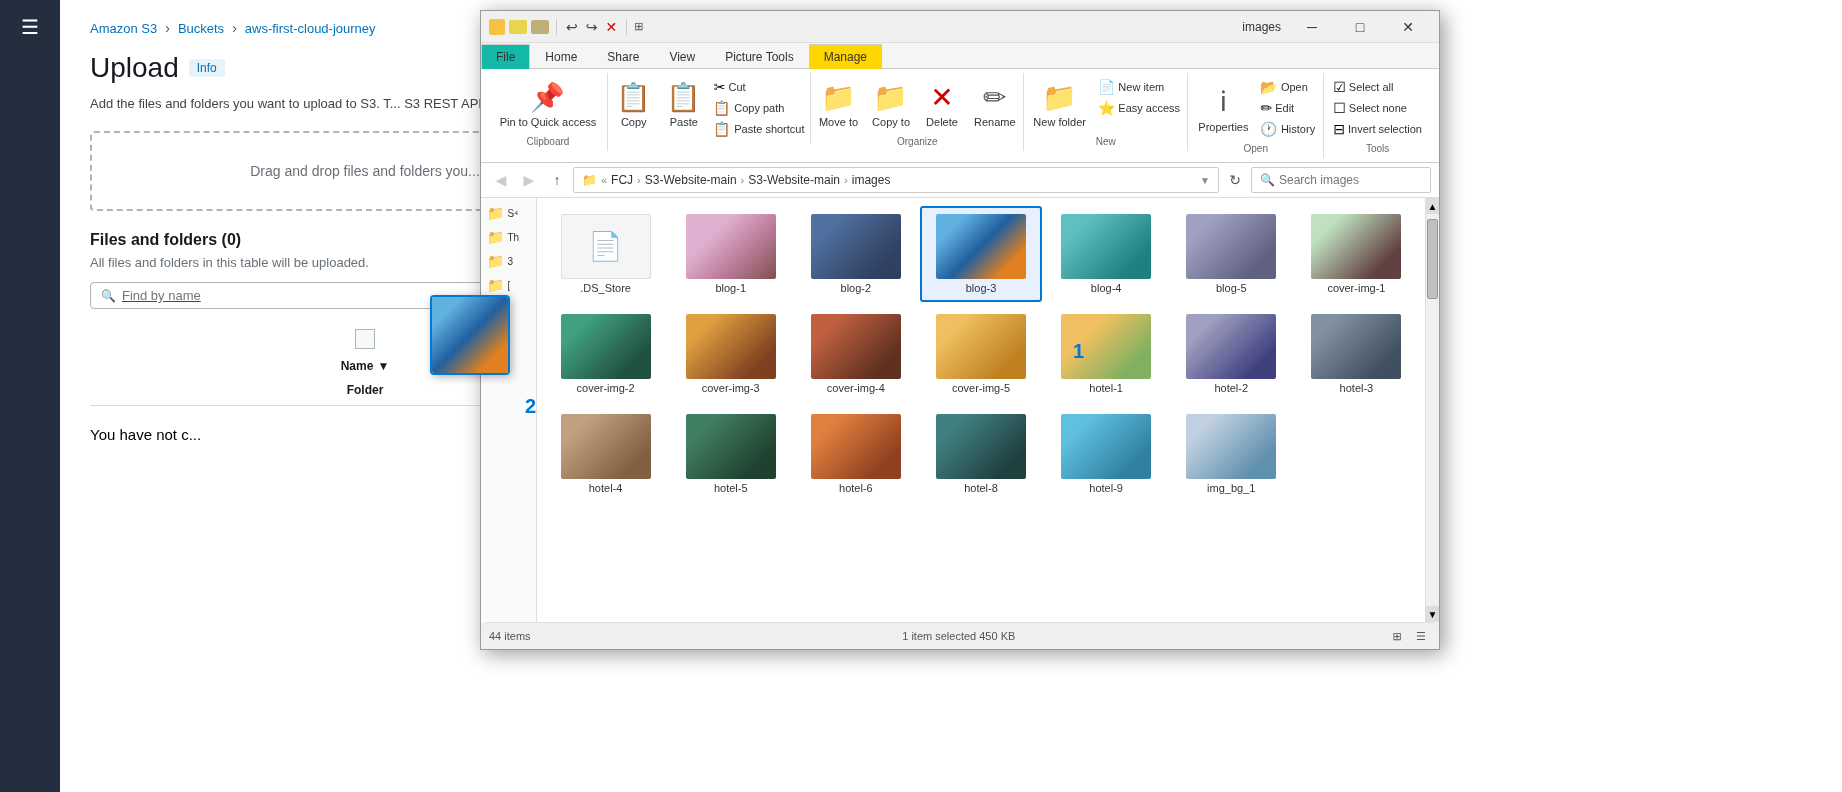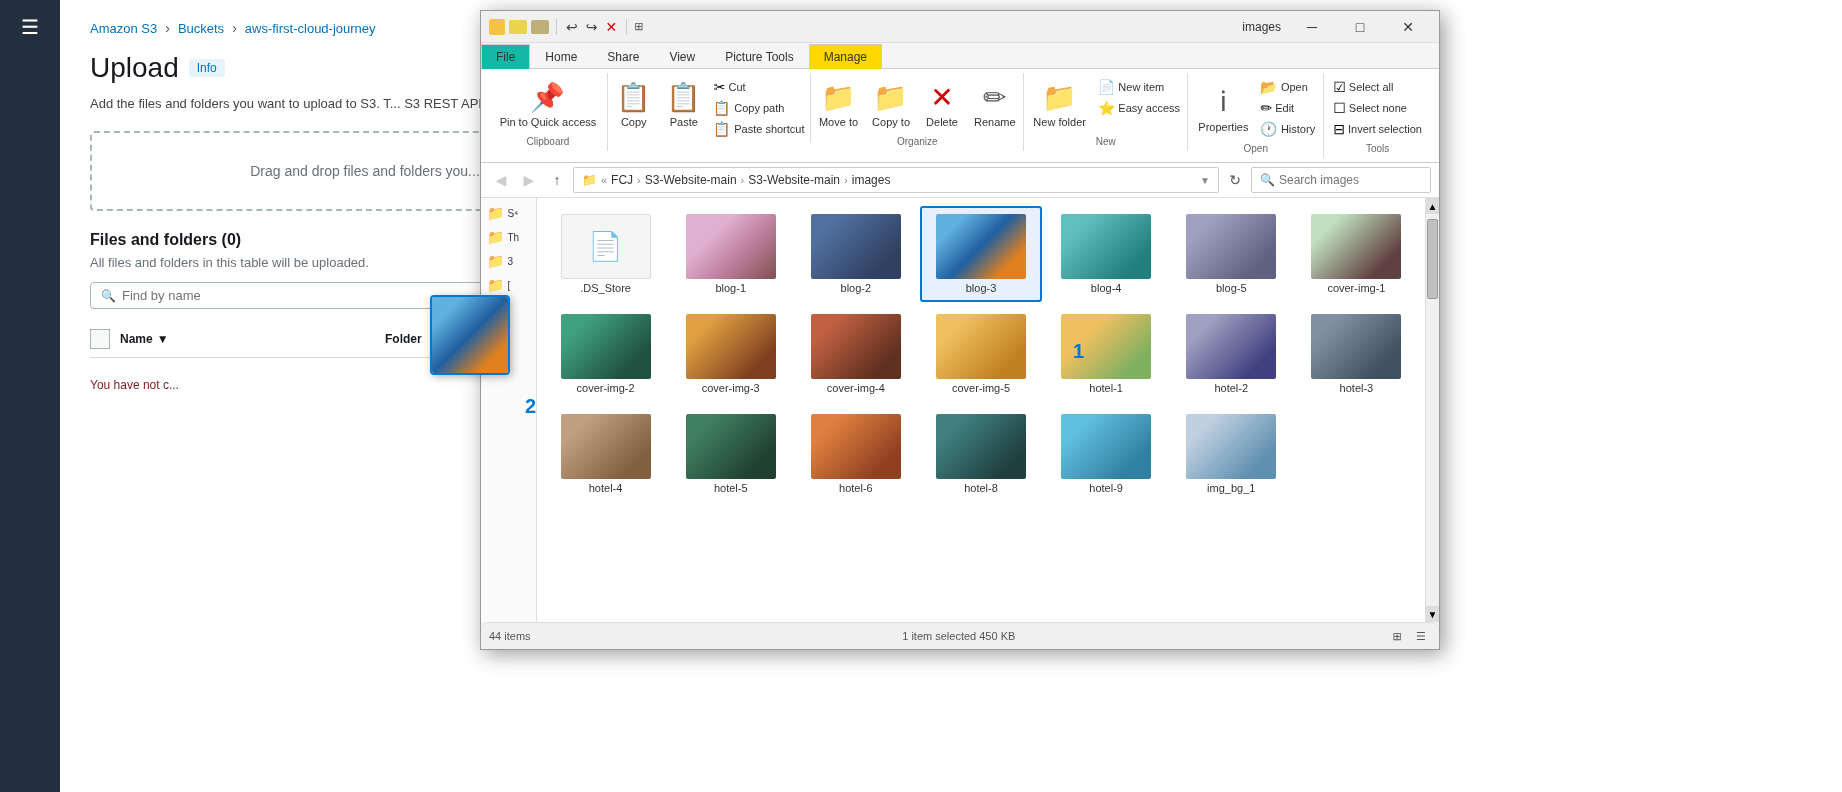--- a/index.html
+++ b/index.html
@@ -47,32 +47,32 @@
     
     .files-section { max-width: 550px; }
     .files-header { font-size: 16px; font-weight: 600; margin-bottom: 6px; color: #16191f; }
     .files-desc { font-size: 13px; color: #687078; margin-bottom: 12px; }
 
     
     .search-bar {
       display: flex; align-items: center; border: 1px solid #aab7b8; border-radius: 4px;
       padding: 5px 10px; gap: 6px; background: #fff; margin-bottom: 12px;
     }
-    .search-bar input { border: none; outline: none; font-size: 13px; color: #444; width: 200px; }
+    .search-bar input { border: none; outline: none; font-size: 13px; color: #444; width: 200px; text-decoration: underline; }
 
     
     .table-header {
       display: flex; align-items: center; border-bottom: 1px solid #d5dbdb;
-      padding: 8px 0; gap: 10px;
+      padding: 8px 0; gap: 10px; flex-direction: column;
     }
     .table-header .chk { width: 20px; height: 20px; border: 1px solid #aab7b8; background: #f8f8f8; }
     .table-header .col-name { font-weight: 600; color: #16191f; flex: 1; display: flex; align-items: center; gap: 4px; }
     .table-header .col-folder { font-weight: 600; color: #16191f; flex: 1; }
 
-    .no-items { color: #7f1d1d; font-size: 12px; padding: 20px 0; }
+    .no-items { color: #000000; font-size: 15px; padding: 20px 0; }
 
     
     .explorer {
       position: absolute; top: 10px; left: 480px; width: 960px; height: 640px;
       background: #f0f0f0; border: 1px solid #999; box-shadow: 4px 4px 20px rgba(0,0,0,0.4);
       display: flex; flex-direction: column; z-index: 100;
     }
 
     
     .title-bar {

